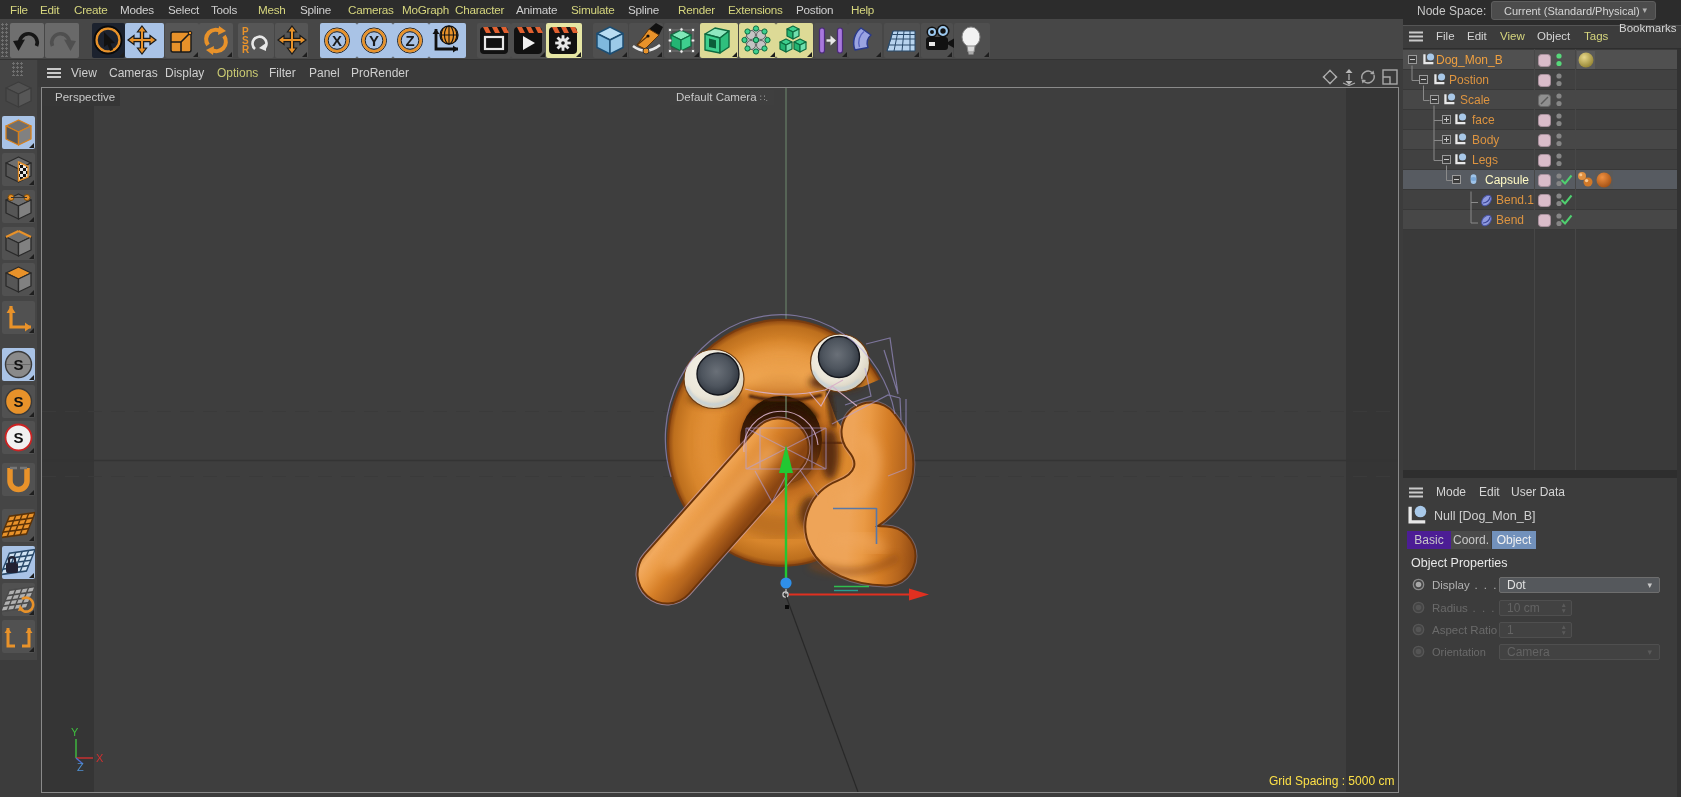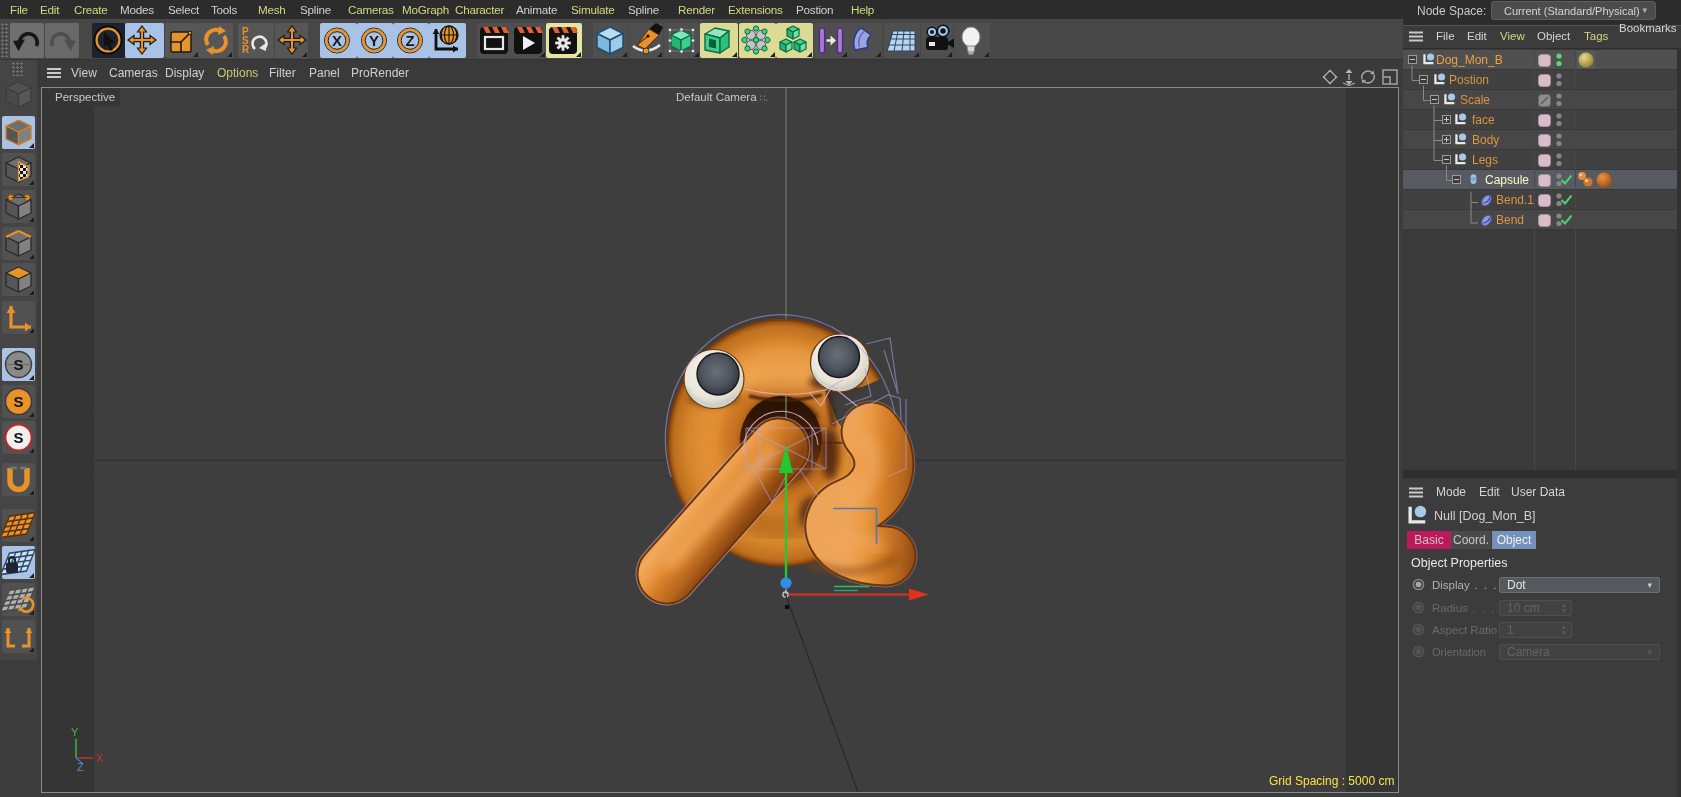--- a/index.html
+++ b/index.html
@@ -837,21 +837,21 @@
       <path d="M0 1.5h14M0 5.5h14M0 9.5h14" stroke="#c9c9c9" stroke-width="2"></path>
     </svg>
 <div style="position:absolute;left:33px;top:485px;font-size:12px;color:#d5d5d5">Mode</div>
 <div style="position:absolute;left:76px;top:485px;font-size:12px;color:#d5d5d5">Edit</div>
 <div style="position:absolute;left:108px;top:485px;font-size:12px;color:#d5d5d5">User Data</div>
 <svg width="22" height="22" viewBox="0 0 16 16" style="position:absolute;left:3px;top:504px">
       <path d="M3 2 L3 13 L14 13" stroke="#e8e8e8" stroke-width="2.4" fill="none"></path>
       <circle cx="10.5" cy="5.5" r="4.2" fill="#a8c8e8"></circle>
     </svg>
 <div style="position:absolute;left:31px;top:509px;font-size:12.5px;color:#d0d0d0">Null [Dog_Mon_B]</div>
-<div style="position:absolute;left:4px;top:531px;width:44px;height:18px;background:#be185d;color:#c8c8c8;font-size:12px;text-align:center;padding-top:2px">Basic</div>
+<div style="position:absolute;left:4px;top:531px;width:44px;height:18px;background:#4c1d95;color:#c8c8c8;font-size:12px;text-align:center;padding-top:2px">Basic</div>
 <div style="position:absolute;left:48px;top:531px;width:40px;height:18px;background:#4a4a4a;color:#c8c8c8;font-size:12px;text-align:center;padding-top:2px">Coord.</div>
 <div style="position:absolute;left:89px;top:531px;width:44px;height:18px;background:#7291bb;color:#f0f0f0;font-size:12px;text-align:center;padding-top:2px">Object</div>
 <div style="position:absolute;left:8px;top:556px;font-size:12.5px;font-weight:normal;color:#e8e8e8">Object Properties</div>
 <svg width="13" height="13" style="position:absolute;left:9px;top:578px">
       <circle cx="6.5" cy="6.5" r="5.2" fill="#454545" stroke="#8a8a8a" stroke-width="1.3"></circle>
       <circle cx="6.5" cy="6.5" r="2.8" fill="#a8a8a8"></circle>
     </svg>
 <div style="position:absolute;left:29px;top:579px;font-size:11.5px;color:#b2b2b2;white-space:nowrap">Display<span style="letter-spacing:1.5px"> . . . .</span></div>
 <div style="position:absolute;left:96px;top:577px;width:161px;height:16px;background:#55585c;border:1px solid #6e6e6e;border-radius:2px;color:#e2e2e2;font-size:12px;padding:0 0 0 7px">Dot<span style="position:absolute;right:7px;top:2px;font-size:9px;color:#c8c8c8">▾</span></div>
 <svg width="13" height="13" style="position:absolute;left:9px;top:600.5px">

